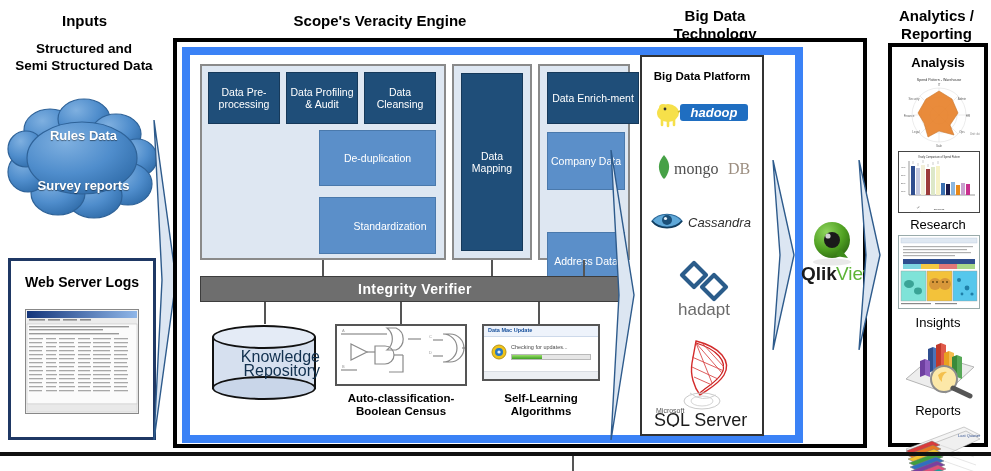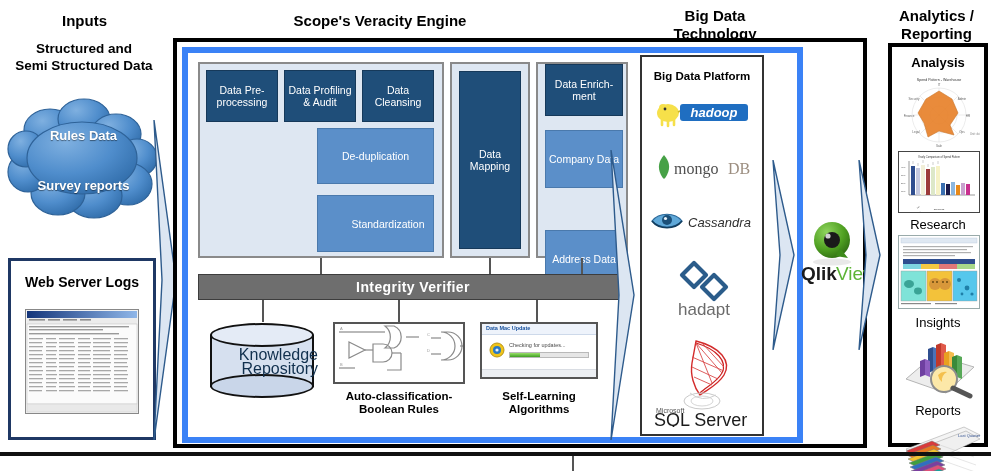--- a/index.html
+++ b/index.html
@@ -13,21 +13,21 @@
   .colhead{font-weight:bold;font-size:15px;line-height:17px;color:#000;}
   .cloudtxt{position:absolute;width:100%;text-align:center;color:#fff;
             font-weight:bold;font-size:13px;text-shadow:0 1px 1px rgba(0,0,0,.45);}
 
   
   .logsbox{border:3px solid #1F3864;background:#fff;}
   .logstitle{font-weight:bold;font-size:14px;text-align:center;}
 
   
   .engineframe{border:4px solid #000;background:#fff;}
-  .innerframe{border:6px solid #3b82f6;background:#fff;}
+  .innerframe{border:8px solid #3b82f6;background:#fff;}
   .grp{border:2px solid #8a8a8a;background:#DEE7F2;}
   .dkbox{background:#1F4E79;color:#fff;border:1px solid #16395a;}
   .ltbox{background:#5B8FC9;color:#fff;border:1px solid #4A79AC;}
   .boxtxt{font-size:10.5px;line-height:12px;padding:2px;}
   .verifier{background:#6E6E6E;border:1px solid #3d3d3d;color:#fff;
             font-weight:bold;font-size:14px;letter-spacing:.4px;}
   .conn{background:#555;}
 
   
   .cyl-body{background:#D6E0EF;border-left:2px solid #111;border-right:2px solid #111;}
@@ -228,21 +228,21 @@
         </div>
       </div>
 
       <div class="abs grp" style="left:262px;top:9px;width:80px;height:196px;">
         <div class="abs dkbox ctr" style="left:7px;top:7px;width:62px;height:178px;">
           <span class="boxtxt">Data Mapping</span>
         </div>
       </div>
 
       <div class="abs grp" style="left:348px;top:9px;width:92px;height:196px;">
-        <div class="abs dkbox ctr" style="left:7px;top:0;width:78px;height:52px;">
+        <div class="abs dkbox ctr" style="left:7px;top:6px;width:92px;height:52px;">
           <span class="boxtxt">Data Enrich-ment</span>
         </div>
         <div class="abs ltbox ctr" style="left:7px;top:66px;width:78px;height:58px;">
           <span class="boxtxt">Company Data</span>
         </div>
         <div class="abs ltbox ctr" style="left:7px;top:130px;width:78px;height:57px;margin-top:36px;">
           <span class="boxtxt">Address Data</span>
         </div>
       </div>
 
@@ -284,21 +284,21 @@
             <path d="M106 8 h7 a12 12 0 0 1 0 28 h-7 a14 14 0 0 0 0 -28 Z"></path>
             <path d="M125 22 h3"></path>
           </g>
           <text x="5" y="6" font-size="4" fill="#999">A</text>
           <text x="5" y="42" font-size="4" fill="#999">B</text>
           <text x="92" y="12" font-size="4" fill="#999">C</text>
           <text x="92" y="28" font-size="4" fill="#999">D</text>
         </svg>
       </div>
       <div class="abs caption" style="left:140px;top:337px;width:142px;">Auto-classification-</div>
-      <div class="abs caption" style="left:140px;top:350px;width:142px;">Boolean Rules</div>
+      <div class="abs caption" style="left:140px;top:350px;width:142px;">Boolean Census</div>
 
       <div class="abs thumb" style="left:292px;top:269px;width:118px;height:57px;">
         <div class="abs" style="left:0;top:0;width:114px;height:53px;background:#fff;">
           <div class="abs" style="left:0;top:0;width:114px;height:11px;background:#eef3fb;border-bottom:1px solid #cdd9ea;">
             <span class="abs" style="left:4px;top:1px;font-size:5.5px;color:#17509c;font-weight:bold;">Data Mac Update</span>
           </div>
           <svg class="abs" style="left:7px;top:18px;" width="16" height="16" viewBox="0 0 16 16">
             <circle cx="8" cy="8" r="7" fill="#f0c419" stroke="#b8951a" stroke-width="1"></circle>
             <circle cx="8" cy="8" r="4" fill="#2a78c4"></circle>
             <circle cx="8" cy="8" r="1.6" fill="#e8f1fa"></circle>

